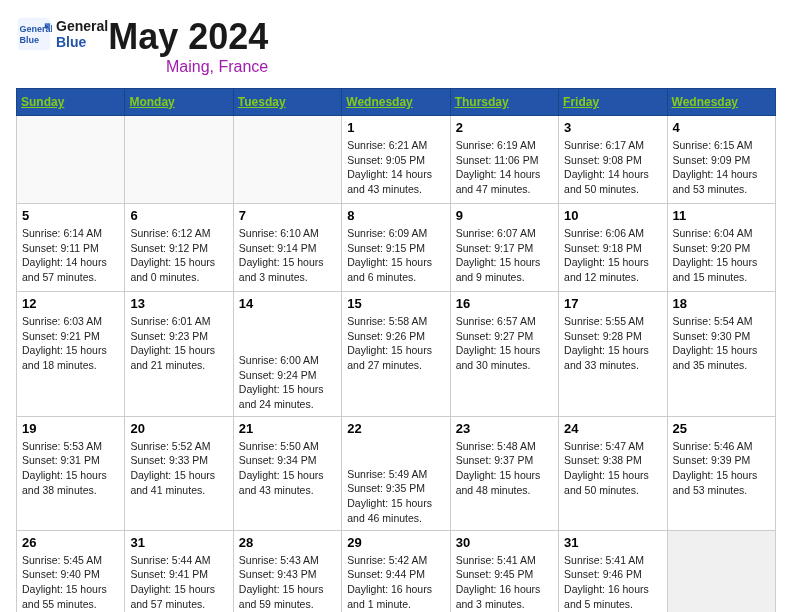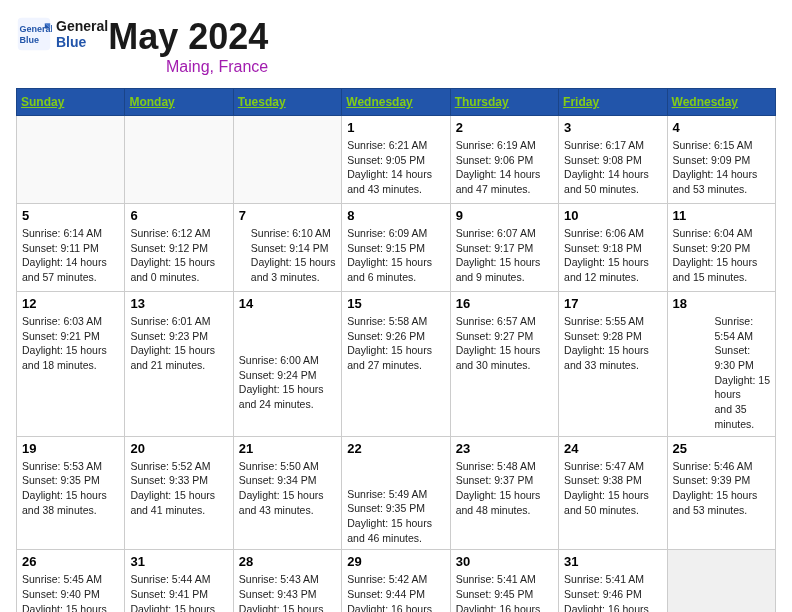--- a/index.html
+++ b/index.html
@@ -123,21 +123,21 @@
         <td>
           <span class="day-number">1</span>
           <div class="day-info" style="white-space: pre-line;">Sunrise: 6:21 AM
 Sunset: 9:05 PM
 Daylight: 14 hours
 and 43 minutes.</div>
         </td>
         <td>
           <span class="day-number">2</span>
           <div class="day-info" style="white-space: pre-line;">Sunrise: 6:19 AM
-Sunset: 9:06 PM
+Sunset: 11:06 PM
 Daylight: 14 hours
 and 47 minutes.</div>
         </td>
         <td>
           <span class="day-number">3</span>
           <div class="day-info" style="white-space: pre-line;">Sunrise: 6:17 AM
 Sunset: 9:08 PM
 Daylight: 14 hours
 and 50 minutes.</div>
         </td>
@@ -159,21 +159,21 @@
         </td>
         <td>
           <span class="day-number">6</span>
           <div class="day-info" style="white-space: pre-line;">Sunrise: 6:12 AM
 Sunset: 9:12 PM
 Daylight: 15 hours
 and 0 minutes.</div>
         </td>
         <td>
           <span class="day-number">7</span>
-          <div class="day-info" style="white-space: pre-line; margin-left: 12px;">Sunrise: 6:10 AM
+          <div class="day-info" style="white-space: pre-line;">Sunrise: 6:10 AM
 Sunset: 9:14 PM
 Daylight: 15 hours
 and 3 minutes.</div>
         </td>
         <td>
           <span class="day-number">8</span>
           <div class="day-info" style="white-space: pre-line;">Sunrise: 6:09 AM
 Sunset: 9:15 PM
 Daylight: 15 hours
 and 6 minutes.</div>
@@ -238,31 +238,31 @@
         </td>
         <td>
           <span class="day-number">17</span>
           <div class="day-info" style="white-space: pre-line;">Sunrise: 5:55 AM
 Sunset: 9:28 PM
 Daylight: 15 hours
 and 33 minutes.</div>
         </td>
         <td>
           <span class="day-number">18</span>
-          <div class="day-info" style="white-space: pre-line; margin-left: 42px;">Sunrise: 5:54 AM
+          <div class="day-info" style="white-space: pre-line;">Sunrise: 5:54 AM
 Sunset: 9:30 PM
 Daylight: 15 hours
 and 35 minutes.</div>
         </td>
       </tr>
       <tr class="week-row">
         <td>
           <span class="day-number">19</span>
           <div class="day-info" style="white-space: pre-line;">Sunrise: 5:53 AM
-Sunset: 9:35 PM
+Sunset: 9:31 PM
 Daylight: 15 hours
 and 38 minutes.</div>
         </td>
         <td>
           <span class="day-number">20</span>
           <div class="day-info" style="white-space: pre-line;">Sunrise: 5:52 AM
 Sunset: 9:33 PM
 Daylight: 15 hours
 and 41 minutes.</div>
         </td>

